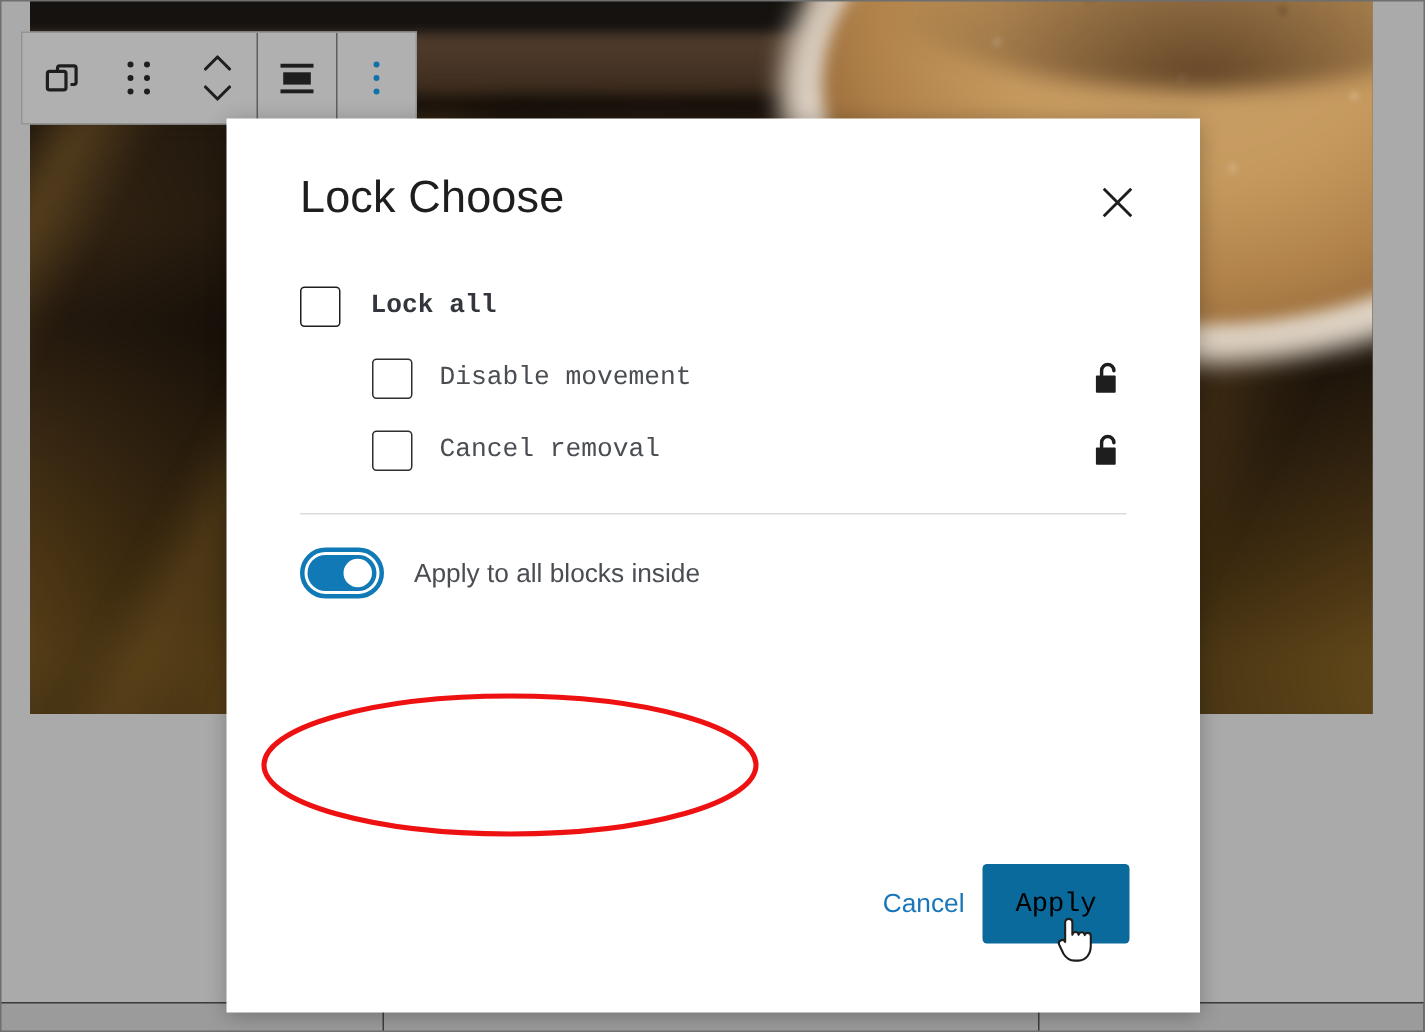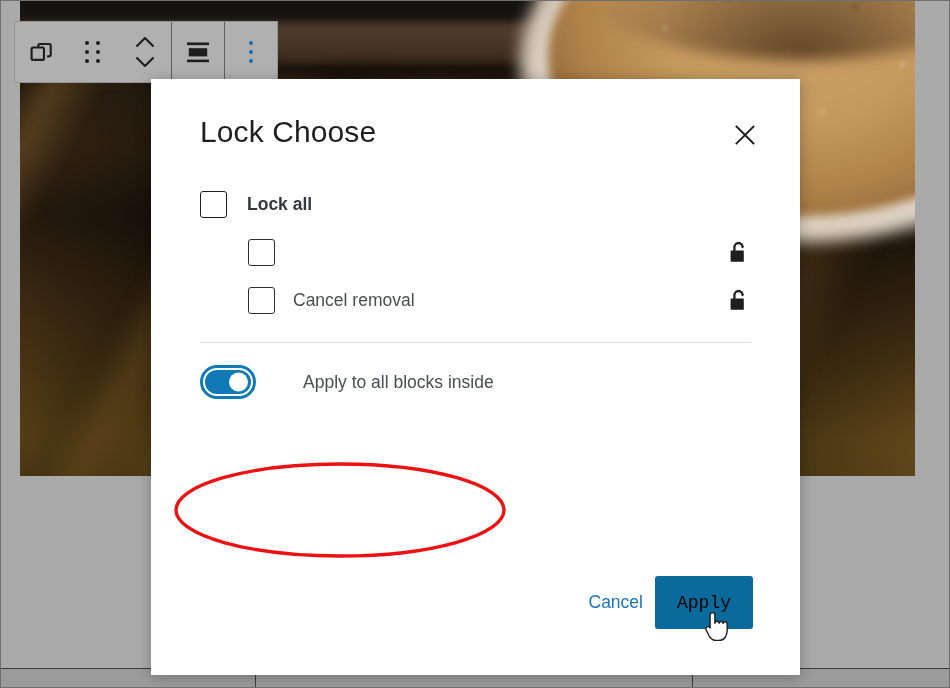--- a/index.html
+++ b/index.html
@@ -229,20 +229,21 @@
     line-height: 1.35;
   }
 
   #options {
     padding: 32px 49px 0 49px;
   }
   .opt-row {
     display: flex;
     align-items: center;
     height: 48px;
+    font-family: Liberation Mono, monospace;
   }
   .opt-row.child { padding-left: 48px; }
 
   .cbx {
     width: 27px; height: 27px;
     border: 1.6px solid #1e1e1e;
     border-radius: 3px;
     background: #fff;
     flex: none;
     cursor: pointer;
@@ -269,21 +270,20 @@
   #divider {
     margin: 18px 49px 0 49px;
     height: 1px;
     background: #dcdcdc;
   }
 
   #toggle-row {
     display: flex;
     align-items: center;
     padding: 22px 49px 0 49px;
-    gap: 27px;
   }
   .toggle {
     position: relative;
     width: 56px; height: 34px;
     border-radius: 17px;
     background: #ffffff;
     border: 3px solid #0f7ab5;
     flex: none;
     cursor: pointer;
   }
@@ -457,20 +457,21 @@
 
     <div id="options">
 
       <div class="opt-row">
         <span class="cbx"></span>
         <span class="opt-label strong">Lock all</span>
       </div>
 
       <div class="opt-row child">
         <span class="cbx child-cbx"></span>
+        <span class="opt-label">Disable movement</span>
         <span class="lock-icon">
           <svg width="22" height="25" viewBox="0 0 22 25" fill="none">
             <path d="M6.4 10.2 V7.1 a4.1 4.1 0 0 1 8.2 0" stroke="#1e1e1e" stroke-width="2.3" fill="none" stroke-linecap="round"></path>
             <rect x="2.6" y="10.4" width="13.2" height="11.4" rx="0.6" fill="#1e1e1e"></rect>
           </svg>
         </span>
       </div>
 
       <div class="opt-row child">
         <span class="cbx child-cbx"></span>

